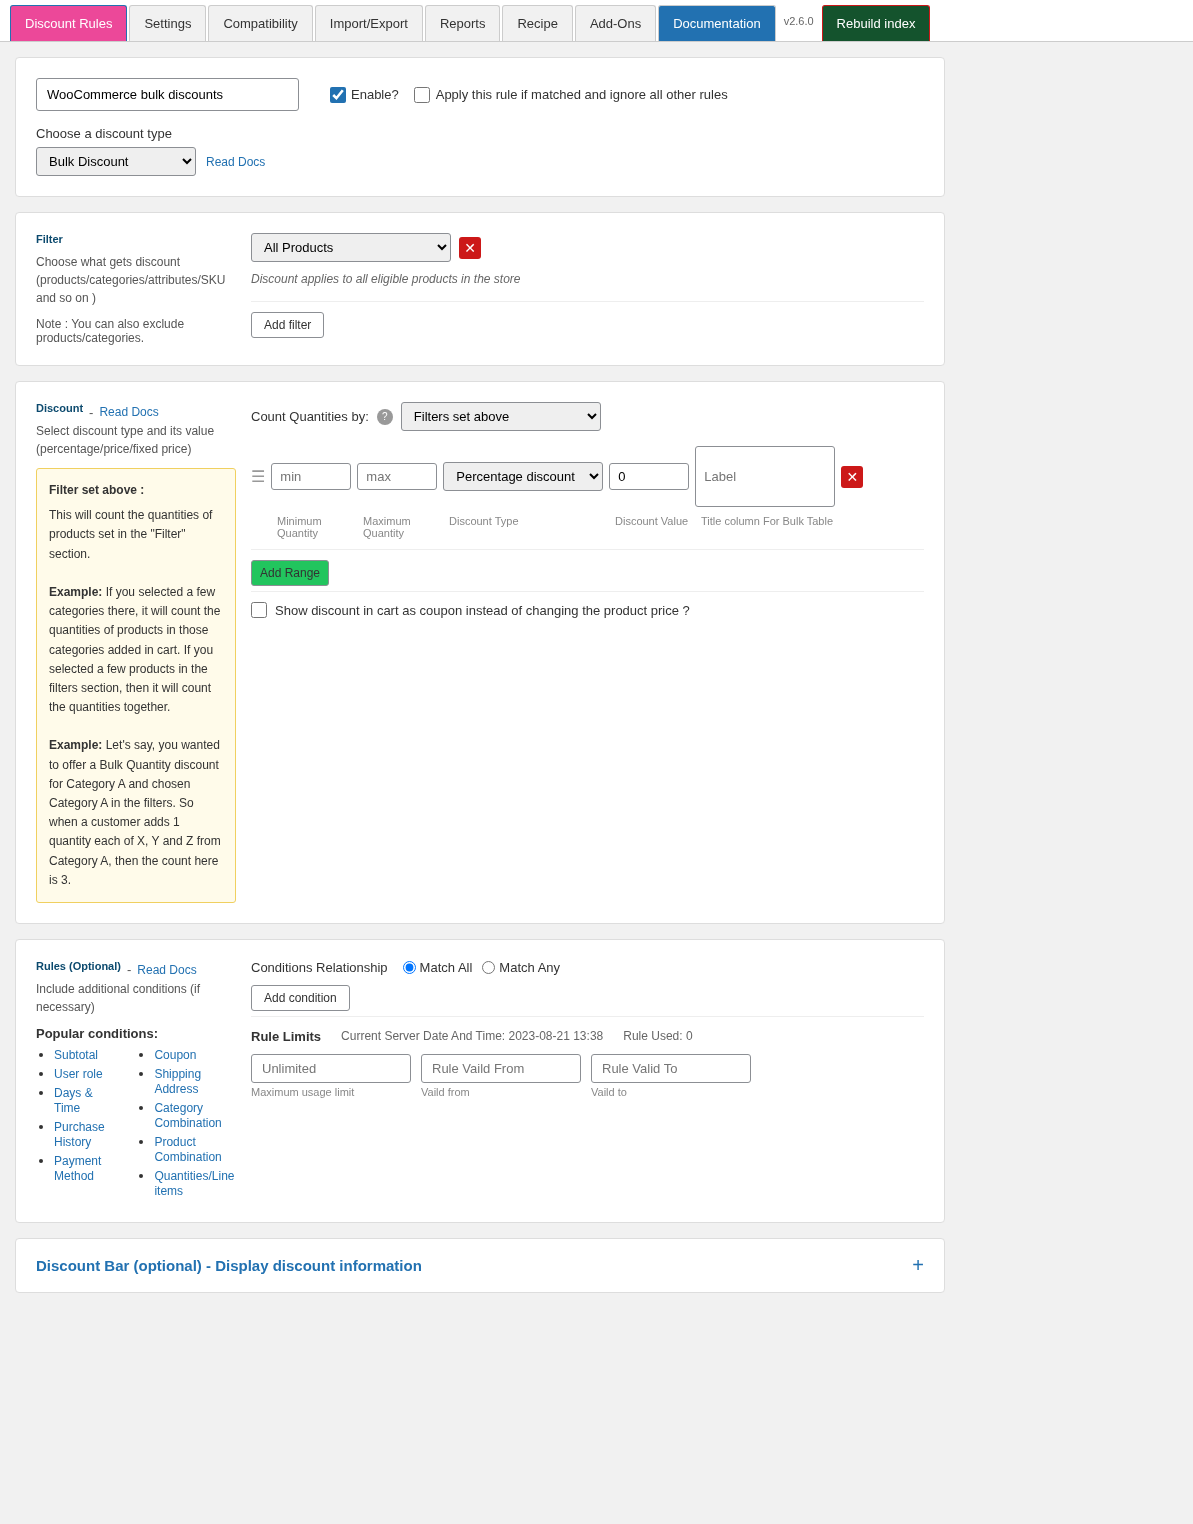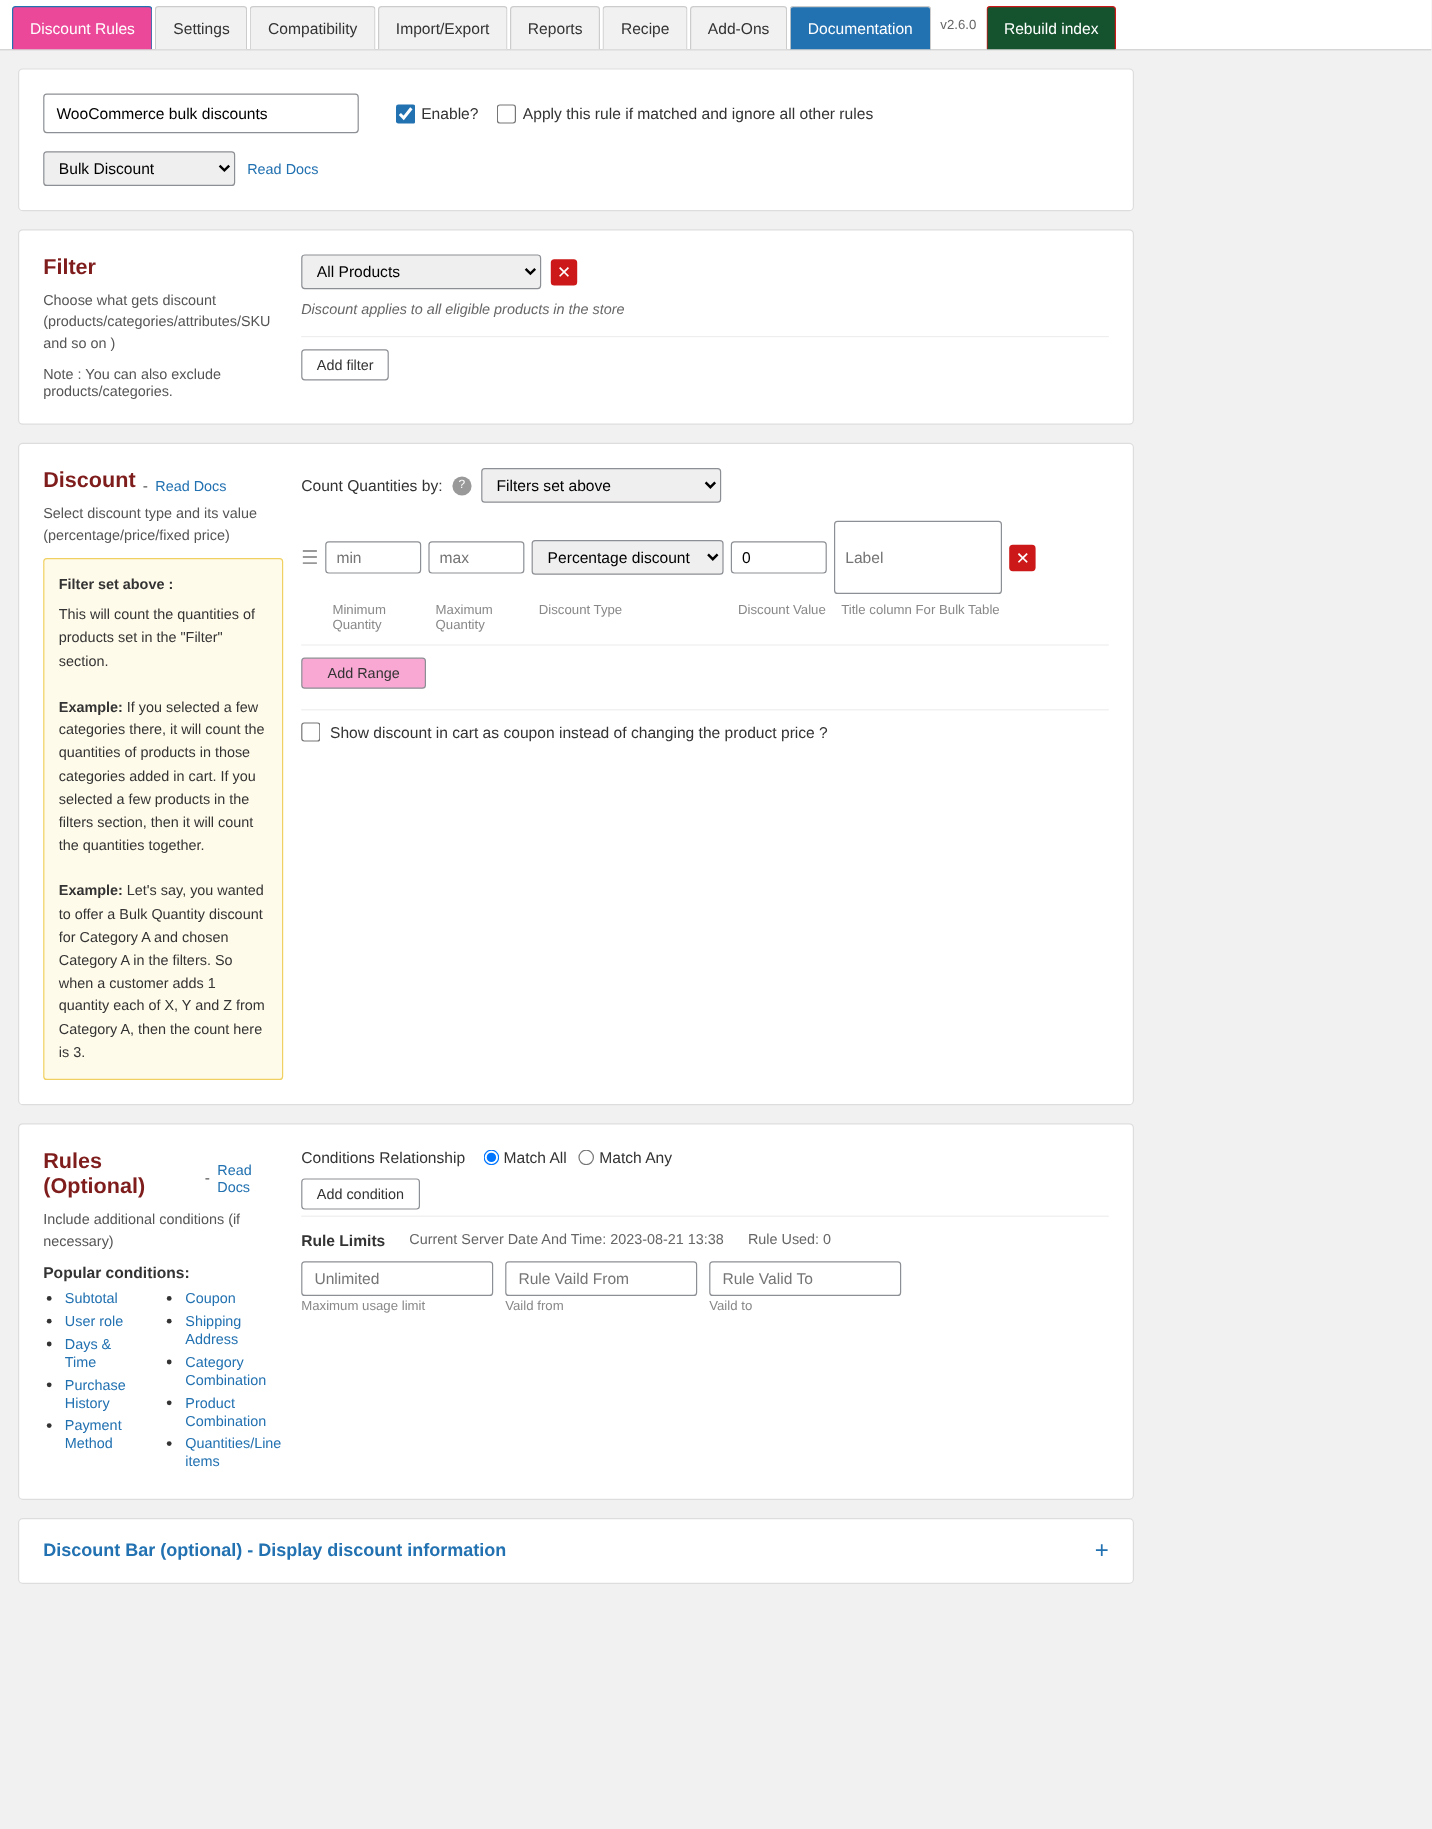--- a/index.html
+++ b/index.html
@@ -33,21 +33,21 @@
     .action-btns-row { display: flex; gap: 4px; }
 
     
     .discount-type-section { margin-top: 15px; }
     .discount-type-section label { display: block; margin-bottom: 6px; font-size: 13px; }
     .discount-type-row { display: flex; align-items: center; gap: 10px; }
     .discount-type-select { padding: 5px 8px; border: 1px solid #8c8f94; border-radius: 3px; font-size: 13px; width: 160px; }
     .read-docs-link { color: #2271b1; text-decoration: none; font-size: 12px; }
 
     
-    .section-title { font-size: 18px; font-weight: bold; color: #7f1d1d; margin-bottom: 8px; }
+    .section-title { font-size: 11px; font-weight: bold; color: #0c4a6e; margin-bottom: 8px; }
     .section-desc { font-size: 12px; color: #555; margin-bottom: 10px; line-height: 1.5; }
     .section-note { font-size: 12px; color: #555; margin-top: 8px; }
 
     
     .two-col { display: flex; gap: 15px; }
     .left-col { width: 200px; flex-shrink: 0; }
     .right-col { flex: 1; }
 
     
     .filter-row { display: flex; align-items: center; gap: 8px; margin-bottom: 10px; }
@@ -71,21 +71,21 @@
     .label-input { padding: 22px 8px; border: 1px solid #8c8f94; border-radius: 3px; font-size: 13px; width: 140px; }
 
     .range-labels { display: flex; gap: 6px; margin-bottom: 10px; margin-left: 26px; }
     .range-label { font-size: 11px; color: #888; }
     .range-label.min { width: 80px; }
     .range-label.max { width: 80px; }
     .range-label.dtype { width: 160px; }
     .range-label.dvalue { width: 80px; }
     .range-label.dlabel { width: 160px; }
 
-    .btn-add-range { background: #f9a8d4; color: #333; border: 1px solid #8c8f94; padding: 5px 21px; border-radius: 3px; cursor: pointer; font-size: 12px; margin-bottom: 12px; }
+    .btn-add-range { background: #22c55e; color: #333; border: 1px solid #8c8f94; padding: 5px 8px; border-radius: 3px; cursor: pointer; font-size: 12px; margin-bottom: 0; }
     .coupon-row { display: flex; align-items: center; gap: 8px; padding: 10px 0; border-top: 1px solid #eee; margin-top: 5px; }
     .coupon-checkbox { width: 16px; height: 16px; }
 
     
     .info-box { background: #fffbea; border: 1px solid #f0d060; border-radius: 3px; padding: 12px; font-size: 12px; line-height: 1.6; }
     .info-box .info-title { font-weight: bold; color: #333; margin-bottom: 6px; }
     .info-box strong { font-weight: bold; }
 
     
     .conditions-row { display: flex; align-items: center; gap: 15px; margin-bottom: 10px; }
@@ -139,20 +139,21 @@
         <input type="checkbox" class="enable-checkbox" checked="" style="">
         <span>Enable?</span>
       </label>
       <label class="apply-rule-label">
         <input type="checkbox" class="apply-checkbox" style="">
         <span>Apply this rule if matched and ignore all other rules</span>
       </label>
     </div>
 
     <div class="discount-type-section">
+      <label>Choose a discount type</label>
       <div class="discount-type-row">
         <select class="discount-type-select">
           <option>Bulk Discount</option>
           <option>Cart Discount</option>
           <option>Buy X Get Y</option>
           <option>Special Offer</option>
         </select>
         <a href="#" class="read-docs-link">Read Docs</a>
       </div>
     </div>

